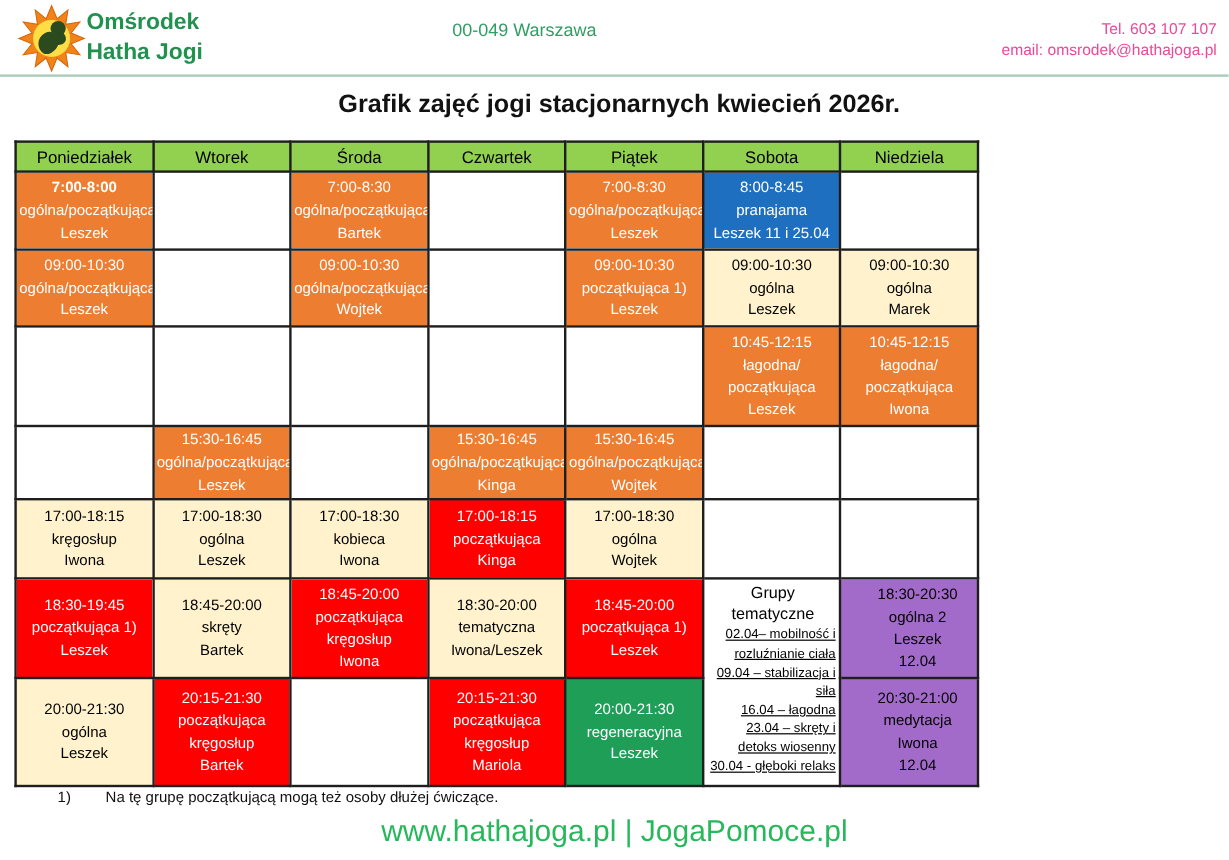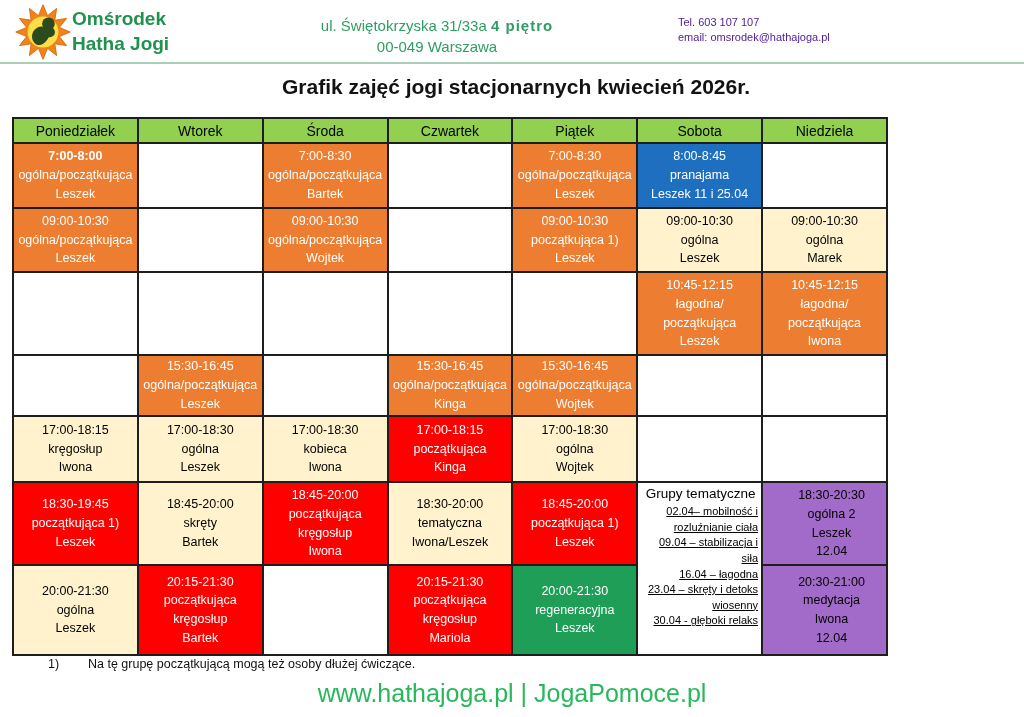--- a/index.html
+++ b/index.html
@@ -6,30 +6,30 @@
   body{font-family:"Liberation Sans",sans-serif;color:#000;}
   .page{position:relative;width:1024px;height:717px;background:#fff;overflow:hidden;}
 
   
   .brand{position:absolute;left:14px;top:3px;display:flex;align-items:center;gap:0;}
   .logo{width:58px;height:58px;flex:0 0 auto;}
   .brand-name{color:#21914f;font-size:19px;line-height:1.3;font-weight:600;}
   .address{position:absolute;left:262px;top:15px;width:350px;text-align:center;
            color:#2e9e63;font-size:15px;line-height:1.4;}
   .address b{letter-spacing:1px;}
-  .contact{position:absolute;left:678px;top:15px;width:336px;text-align:left;
-           color:#4c1d95;font-size:11px;line-height:1.4;}
+  .contact{position:absolute;left:678px;top:15px;width:336px;text-align:right;
+           color:#ec4899;font-size:13px;line-height:1.4;}
   .rule{position:absolute;left:0;top:62px;width:1024px;height:2px;background:#a9cdb6;}
 
   
   .title{position:absolute;left:0;top:71px;width:100%;margin:4px;text-align:center;
          font-size:21px;font-weight:bold;color:#121212;}
 
   
-  table.sched{position:absolute;left:12px;top:117px;width:876px;
+  table.sched{position:absolute;left:12px;top:117px;width:804px;
               border-collapse:collapse;table-layout:fixed;}
   .sched th{background:#92d050;border:2px solid #1e1e1e;font-weight:normal;
             font-size:14px;color:#000;height:21px;padding:1px 0;}
   .sched td{border:2px solid #1e1e1e;text-align:center;vertical-align:middle;
             font-size:12.5px;line-height:1.5;padding:1px 2px;overflow:hidden;}
   td.cell-white{background:#ffffff;}
   td.cell-orange{background:#ed7d31;color:#ffffff;}
   td.cell-cream{background:#fff2cc;color:#000000;}
   td.cell-red{background:#ff0000;color:#ffffff;}
   td.cell-blue{background:#1f6fc0;color:#ffffff;}
@@ -59,21 +59,20 @@
       <circle cx="38" cy="23" r="7" fill="#2b4a1e"></circle>
       <path d="M25,46 C18,42 18,31 26,27 C30,25 33,26 35,28 C38,24 44,26 45,31 C46,36 42,38 38,38 C36,43 30,48 25,46 Z" fill="#2b4a1e"></path>
     </svg>
     <div class="brand-name">
       <div>Omśrodek</div>
       <div>Hatha Jogi</div>
     </div>
   </div>
 
   <div class="address">
-    <div><span>ul. Świętokrzyska 31/33a</span> <b>4 piętro</b></div>
     <div>00-049 Warszawa</div>
   </div>
 
   <div class="contact">
     <div>Tel. 603 107 107</div>
     <div>email: omsrodek@hathajoga.pl</div>
   </div>
 
   <div class="rule"></div>
 

